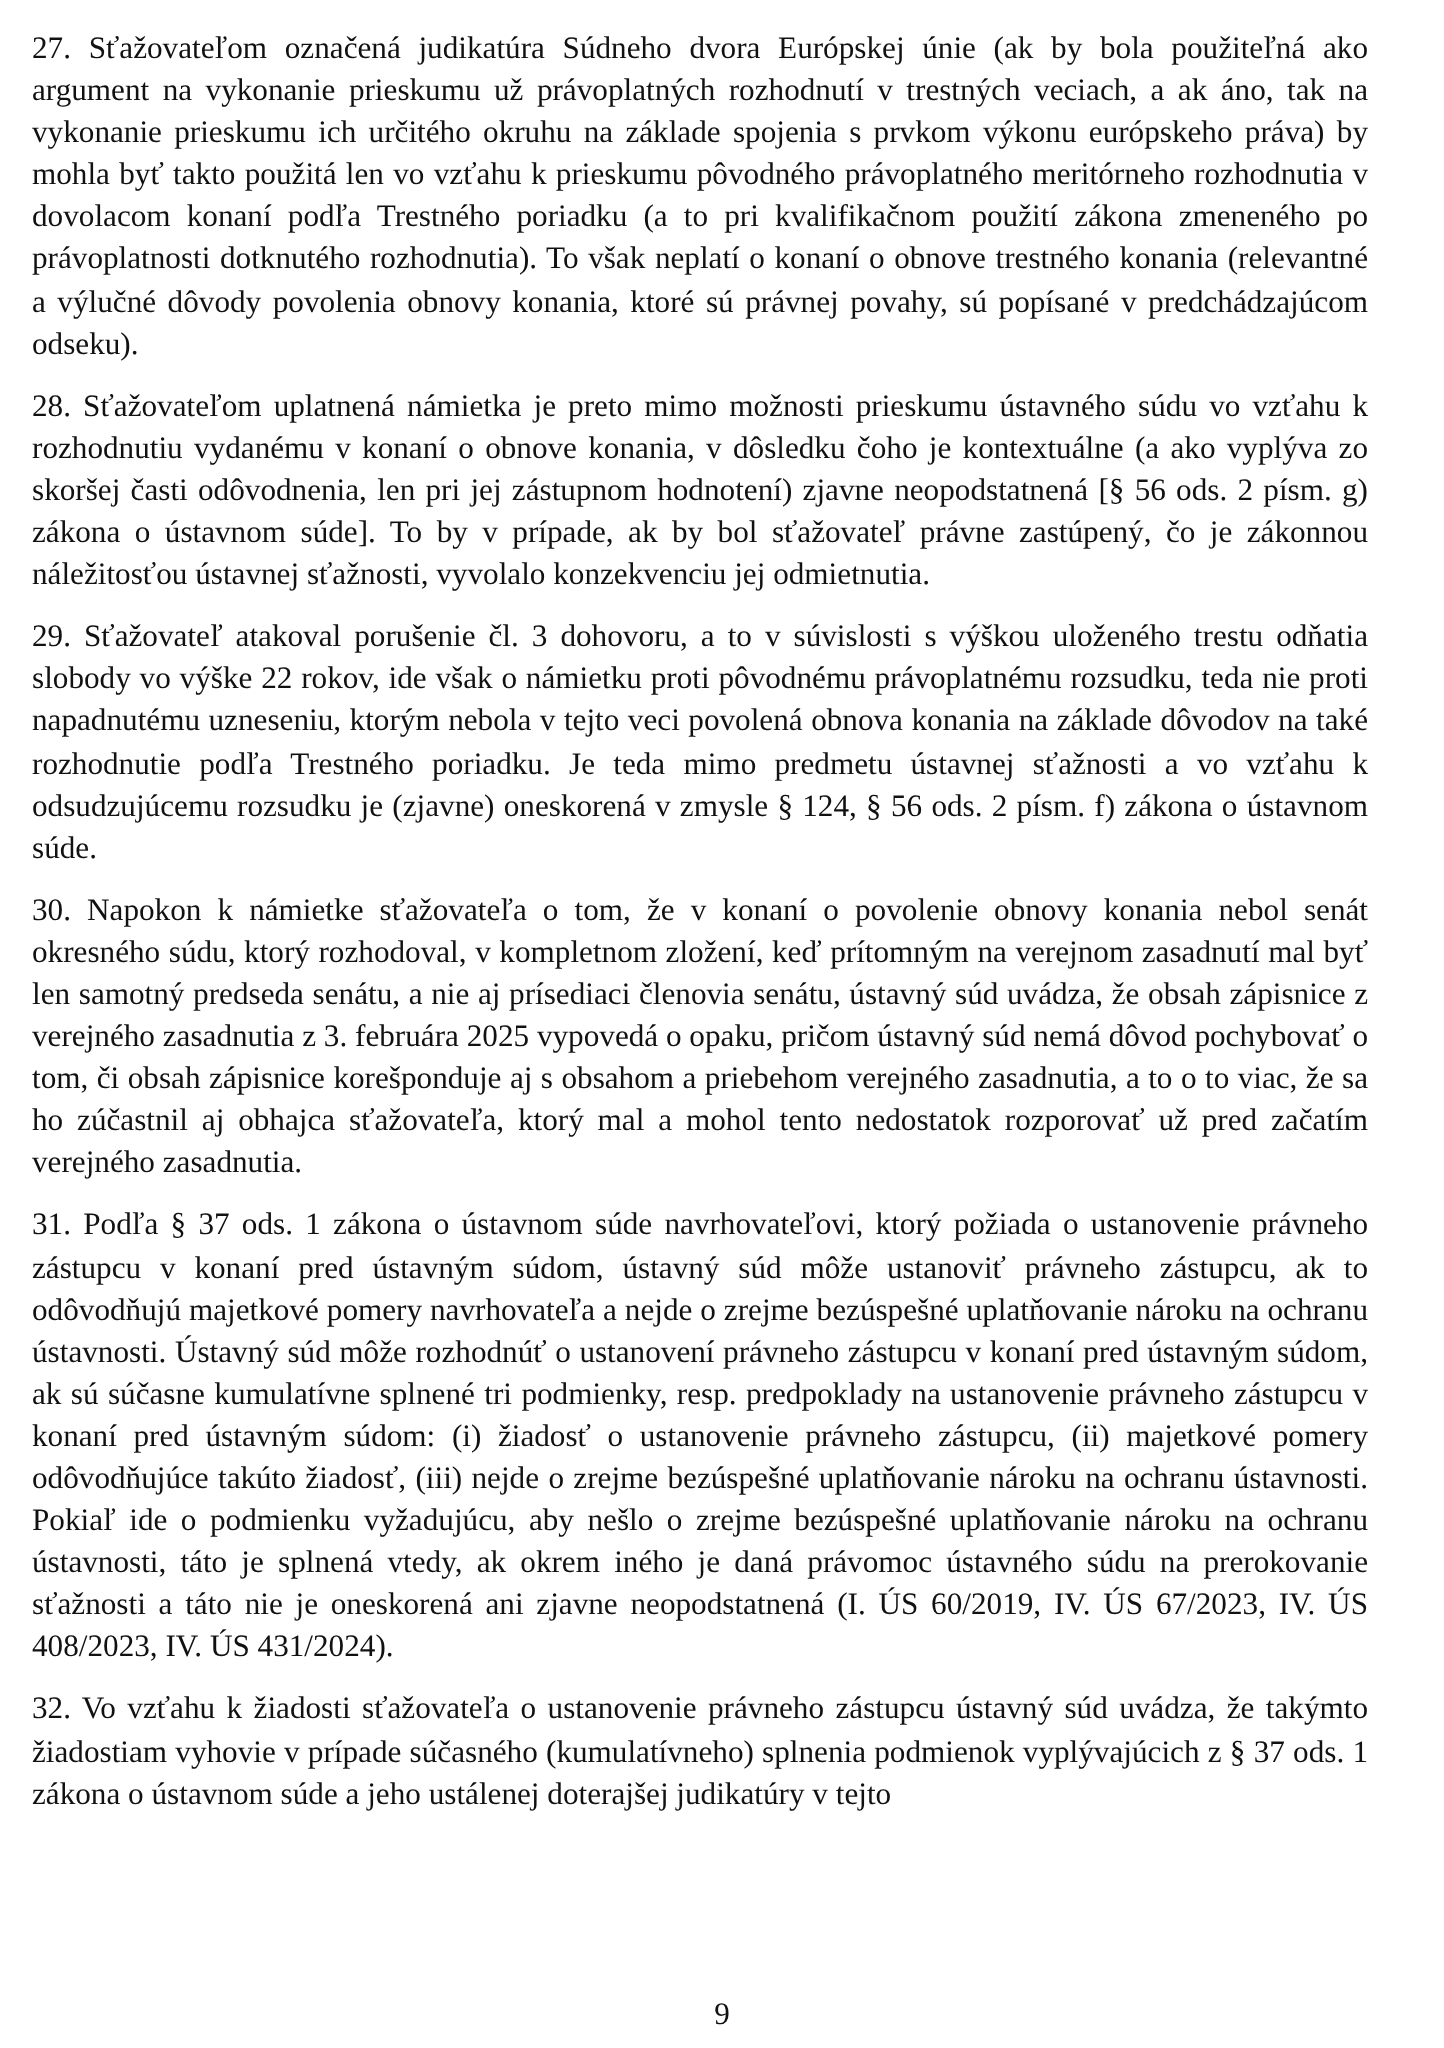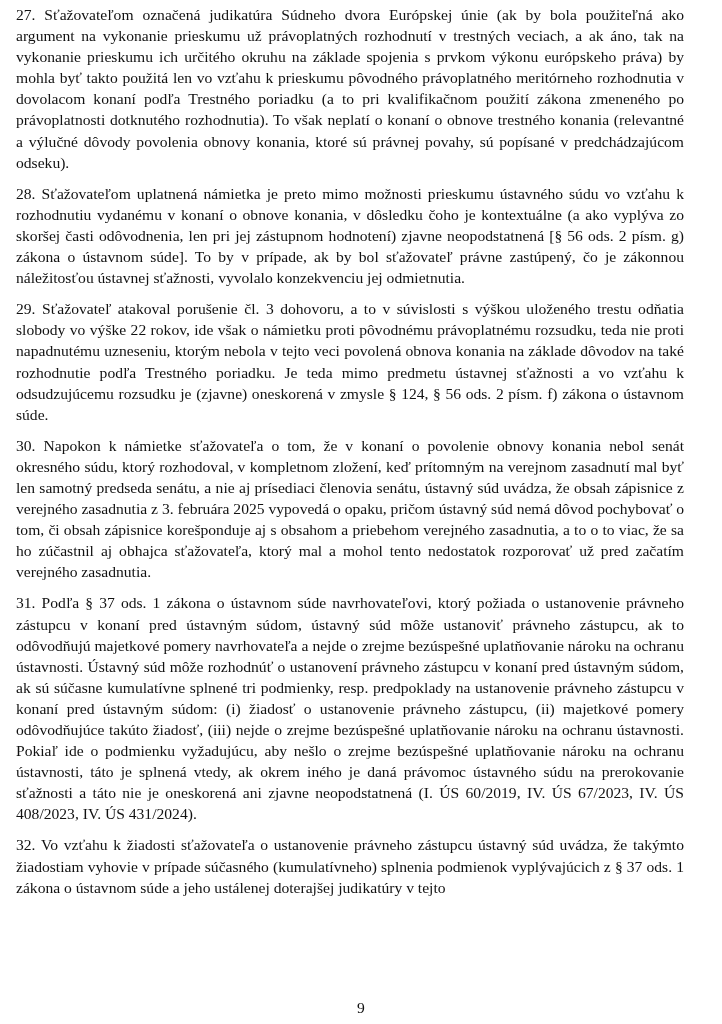--- a/index.html
+++ b/index.html
@@ -2,21 +2,21 @@
 <html><head>
 <meta charset="utf-8">
 <style>
   html, body { margin: 0; padding: 0; background: #ffffff; }
   body {
     width: 722px; height: 1024px; position: relative; overflow: hidden;
     font-family: "Liberation Serif", "DejaVu Serif", serif;
     color: #111111;
   }
   .page {
-    position: absolute; left: 16px; top: 4px; width: 668px;
+    position: absolute; left: 16px; top: 14px; width: 668px;
   }
   .para {
     margin: 0 0 10px 0;
     font-size: 15.6px;
     line-height: 21.1px;
     text-align: justify;
     hyphens: none;
   }
   .page-number {
     position: absolute; left: 0; width: 722px; top: 998px;

